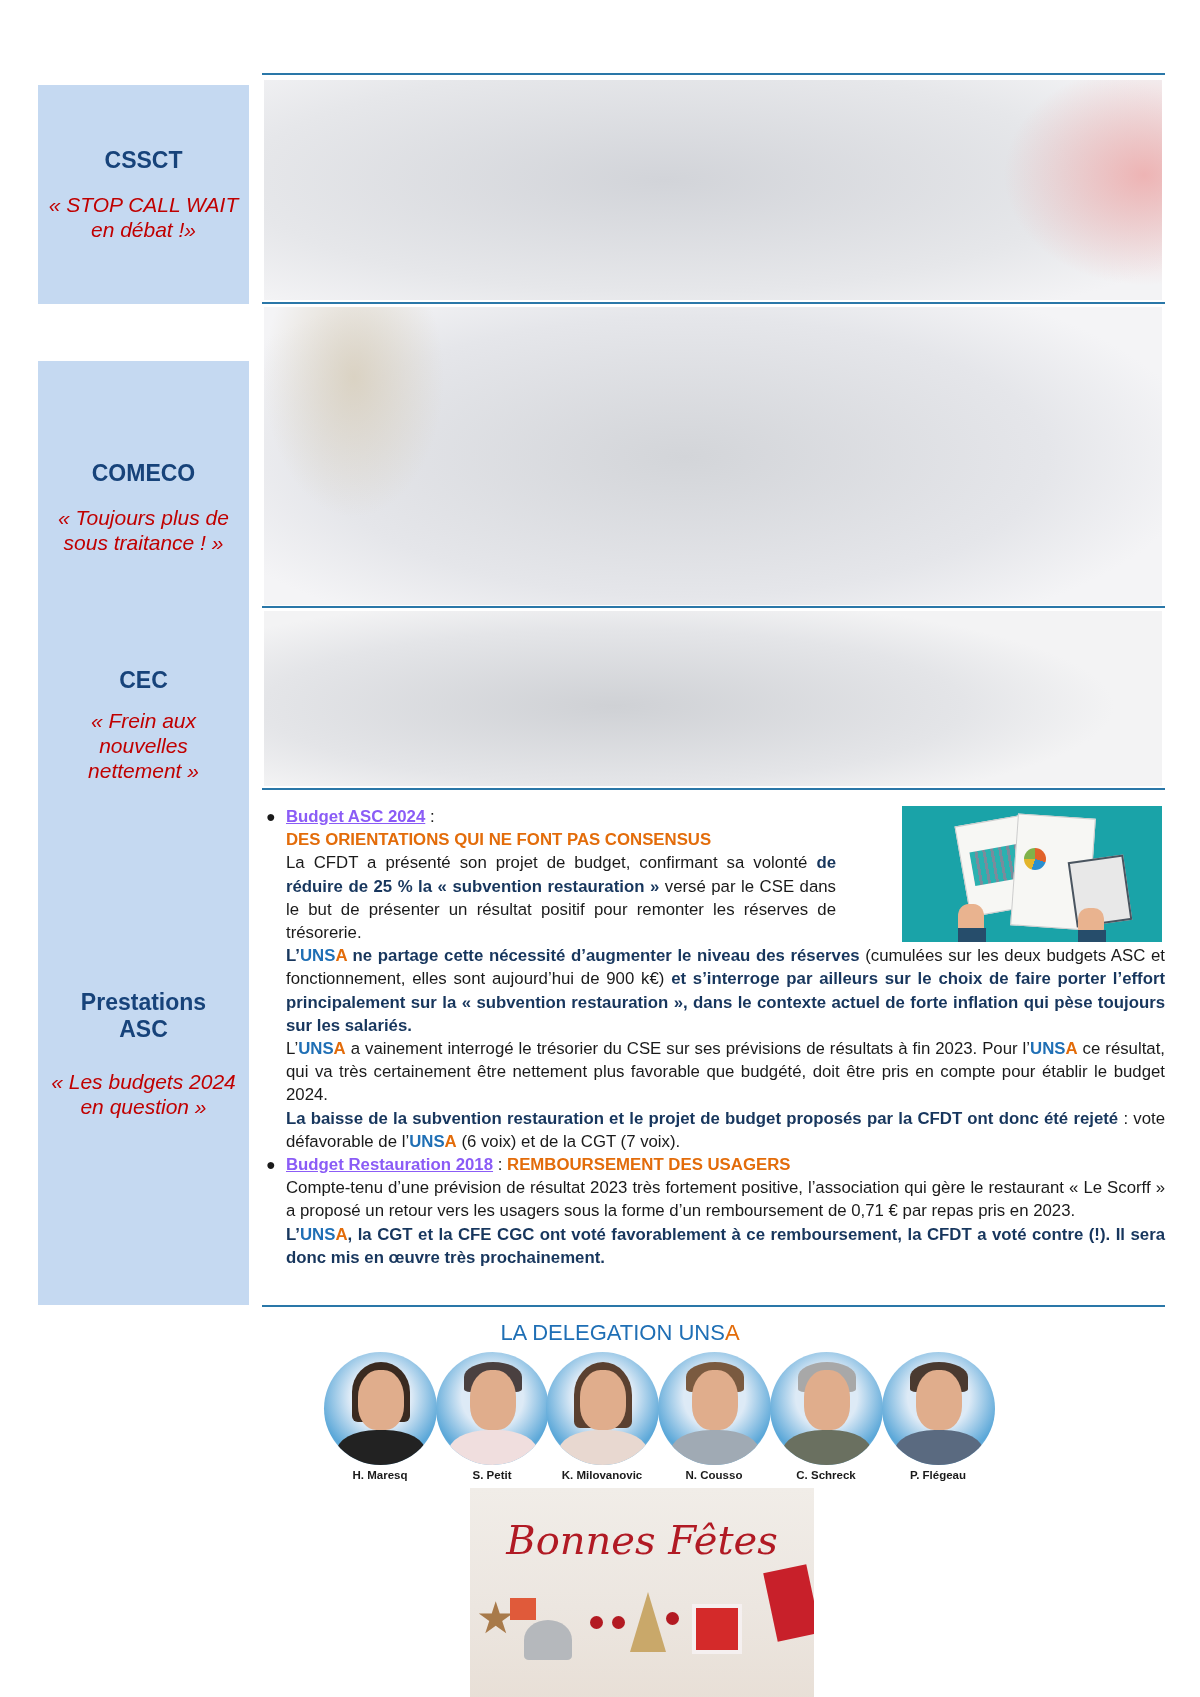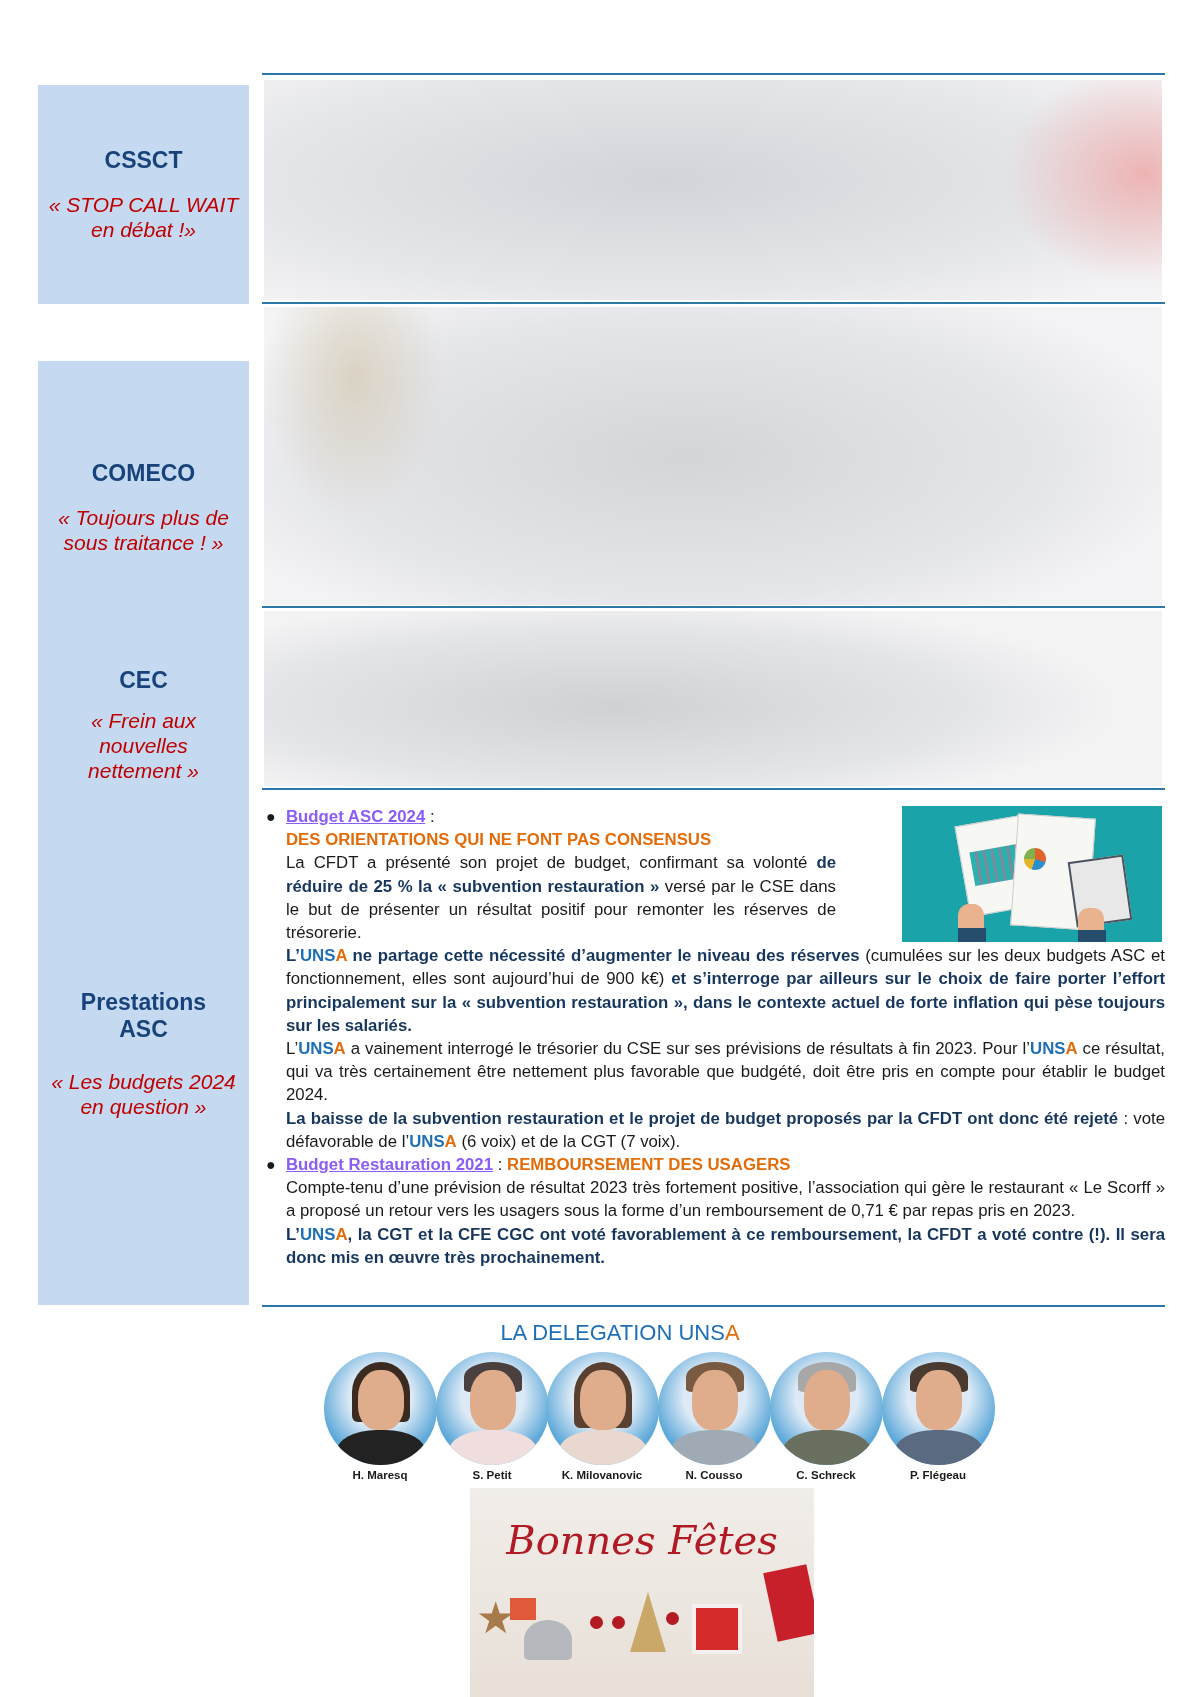--- a/index.html
+++ b/index.html
@@ -139,21 +139,21 @@
     <div class="just">
       <span>L’</span><span class="unsa-u">UNS</span><span class="unsa-a">A</span><span> a vainement interrogé le trésorier du CSE sur ses prévisions de résultats à fin 2023. Pour l’</span><span class="unsa-u">UNS</span><span class="unsa-a">A</span><span> ce résultat, qui va très certainement être nettement plus favorable que budgété, doit être pris en compte pour établir le budget 2024.</span>
     </div>
     <div class="just">
       <span class="navy-b">La baisse de la subvention restauration et le projet de budget proposés par la CFDT ont donc été rejeté</span><span> : vote défavorable de l’</span><span class="unsa-u">UNS</span><span class="unsa-a">A</span><span> (6 voix) et de la CGT (7 voix).</span>
     </div>
   </div>
 
   <div class="bullet-row">
     <span class="bullet-dot">●</span>
-    <div><span class="b-head">Budget Restauration 2021</span><span> : </span><span class="orange">REMBOURSEMENT DES USAGERS</span></div>
+    <div><span class="b-head">Budget Restauration 2018</span><span> : </span><span class="orange">REMBOURSEMENT DES USAGERS</span></div>
     <div class="just">Compte-tenu d’une prévision de résultat 2023 très fortement positive, l’association qui gère le restaurant « Le Scorff » a proposé un retour vers les usagers sous la forme d’un remboursement de 0,71 € par repas pris en 2023.</div>
     <div class="just">
       <span class="navy-b">L’</span><span class="unsa-u">UNS</span><span class="unsa-a">A</span><span class="navy-b">, la CGT et la CFE CGC ont voté favorablement à ce remboursement, la CFDT a voté contre (!). Il sera donc mis en œuvre très prochainement.</span>
     </div>
   </div>
 </div>
 <div class="hline" style="top:1305px;"></div>
 
 <div class="deleg-title">
   <span>LA DELEGATION UNS</span><span style="color:#e36c0a;">A</span>

